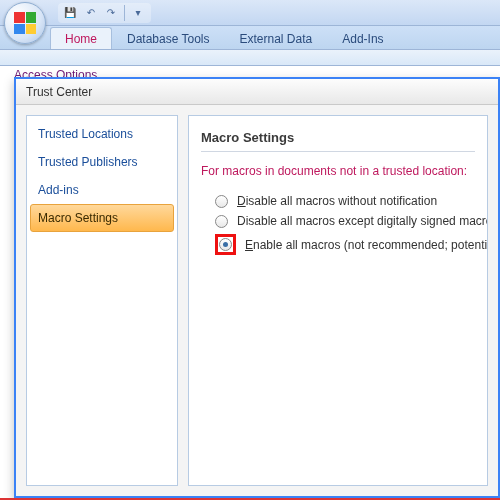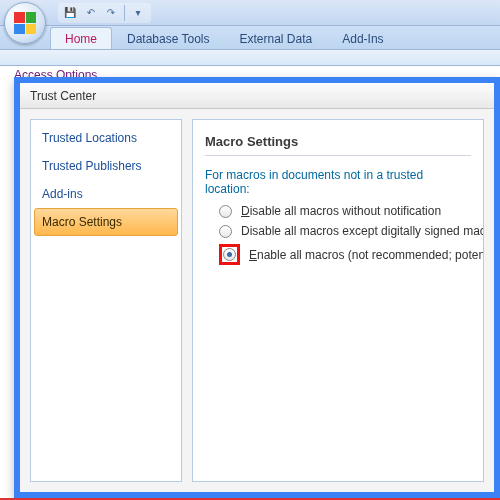--- a/index.html
+++ b/index.html
@@ -17,32 +17,32 @@
 
 .ribbon { height: 24px; background: linear-gradient(#cde0f7,#bdd5f0); border-bottom: 1px solid #9db5d7; display: flex; align-items: flex-end; padding-left: 50px; position: relative; z-index: 2; }
 .tab { padding: 4px 14px 3px; font-size: 12px; color: #2a4b7c; cursor: pointer; border: 1px solid transparent; border-bottom: none; }
 .tab.active { background: #eaf2fb; border-color: #a7bfde; border-radius: 3px 3px 0 0; color: #be185d; }
 .ribbon-body { height: 16px; background: linear-gradient(#eaf2fb,#d9e8f8); border-bottom: 1px solid #9db5d7; }
 
 
 .ao-header { position: absolute; top: 68px; left: 14px; font-size: 12px; color: #701a75; }
 
 
-.dialog { position: absolute; top: 77px; left: 14px; right: 0; bottom: 2px; background: #f4f4f4; border: 6px solid #3b82f6; box-shadow: 0 4px 10px rgba(0,0,0,.25); }
+.dialog { position: absolute; top: 77px; left: 14px; right: 0; bottom: 2px; background: #f4f4f4; border: 2px solid #3b82f6; box-shadow: 0 4px 10px rgba(0,0,0,.25); }
 .dialog-title { height: 26px; background: linear-gradient(#fdfdfd,#e8e8e8); border-bottom: 1px solid #c9c9c9; display: flex; align-items: center; padding: 0 10px; font-size: 12px; color: #333; }
 .dialog-body { display: flex; position: absolute; top: 26px; bottom: 0; left: 0; right: 0; padding: 10px; gap: 10px; }
 
 .catlist { width: 152px; border: 1px solid #b7cbe3; background: #fff; padding: 4px 2px; }
 .catitem { padding: 7px 8px; font-size: 12px; color: #1a4e9a; cursor: pointer; margin: 0 1px; }
 .catitem.active { background: linear-gradient(#ffd89b,#ffb84d); border: 1px solid #e8a33d; border-radius: 3px; color: #3a2a00; padding: 6px 7px; }
 
 .content { flex: 1; border: 1px solid #b7cbe3; background: #fff; padding: 14px 12px; position: relative; font-size: 12px; color: #333; overflow: hidden; }
 .section-title { color: #3b3b3b; font-size: 13px; font-weight: bold; padding-bottom: 6px; }
 .section-div { height: 1px; background: #d0d7e2; margin-bottom: 12px; }
-.intro { margin-bottom: 8px; color: #0369a1; }
+.intro { margin-bottom: 16px; color: #be185d; }
 .opts { padding-left: 14px; }
 .opt { display: flex; align-items: center; gap: 9px; margin-bottom: 6px; white-space: nowrap; }
 .radio { width: 13px; height: 13px; border: 1px solid #888; border-radius: 50%; background: linear-gradient(#fff,#e8e8e8); display: flex; align-items: center; justify-content: center; flex-shrink: 0; }
 .radio.checked::after { content:""; width:5px; height:5px; border-radius:50%; background:#3a6ea5; }
 .opt .lbl u { text-decoration: underline; }
 .opt.hilite .radio-wrap { border: 3px solid #e11; padding: 1px; }
 .radio-wrap { display: inline-flex; }
 
 .bottom-red { position: absolute; left: 0; right: 0; bottom: 0; height: 2px; background: #d33; }
 </style>

